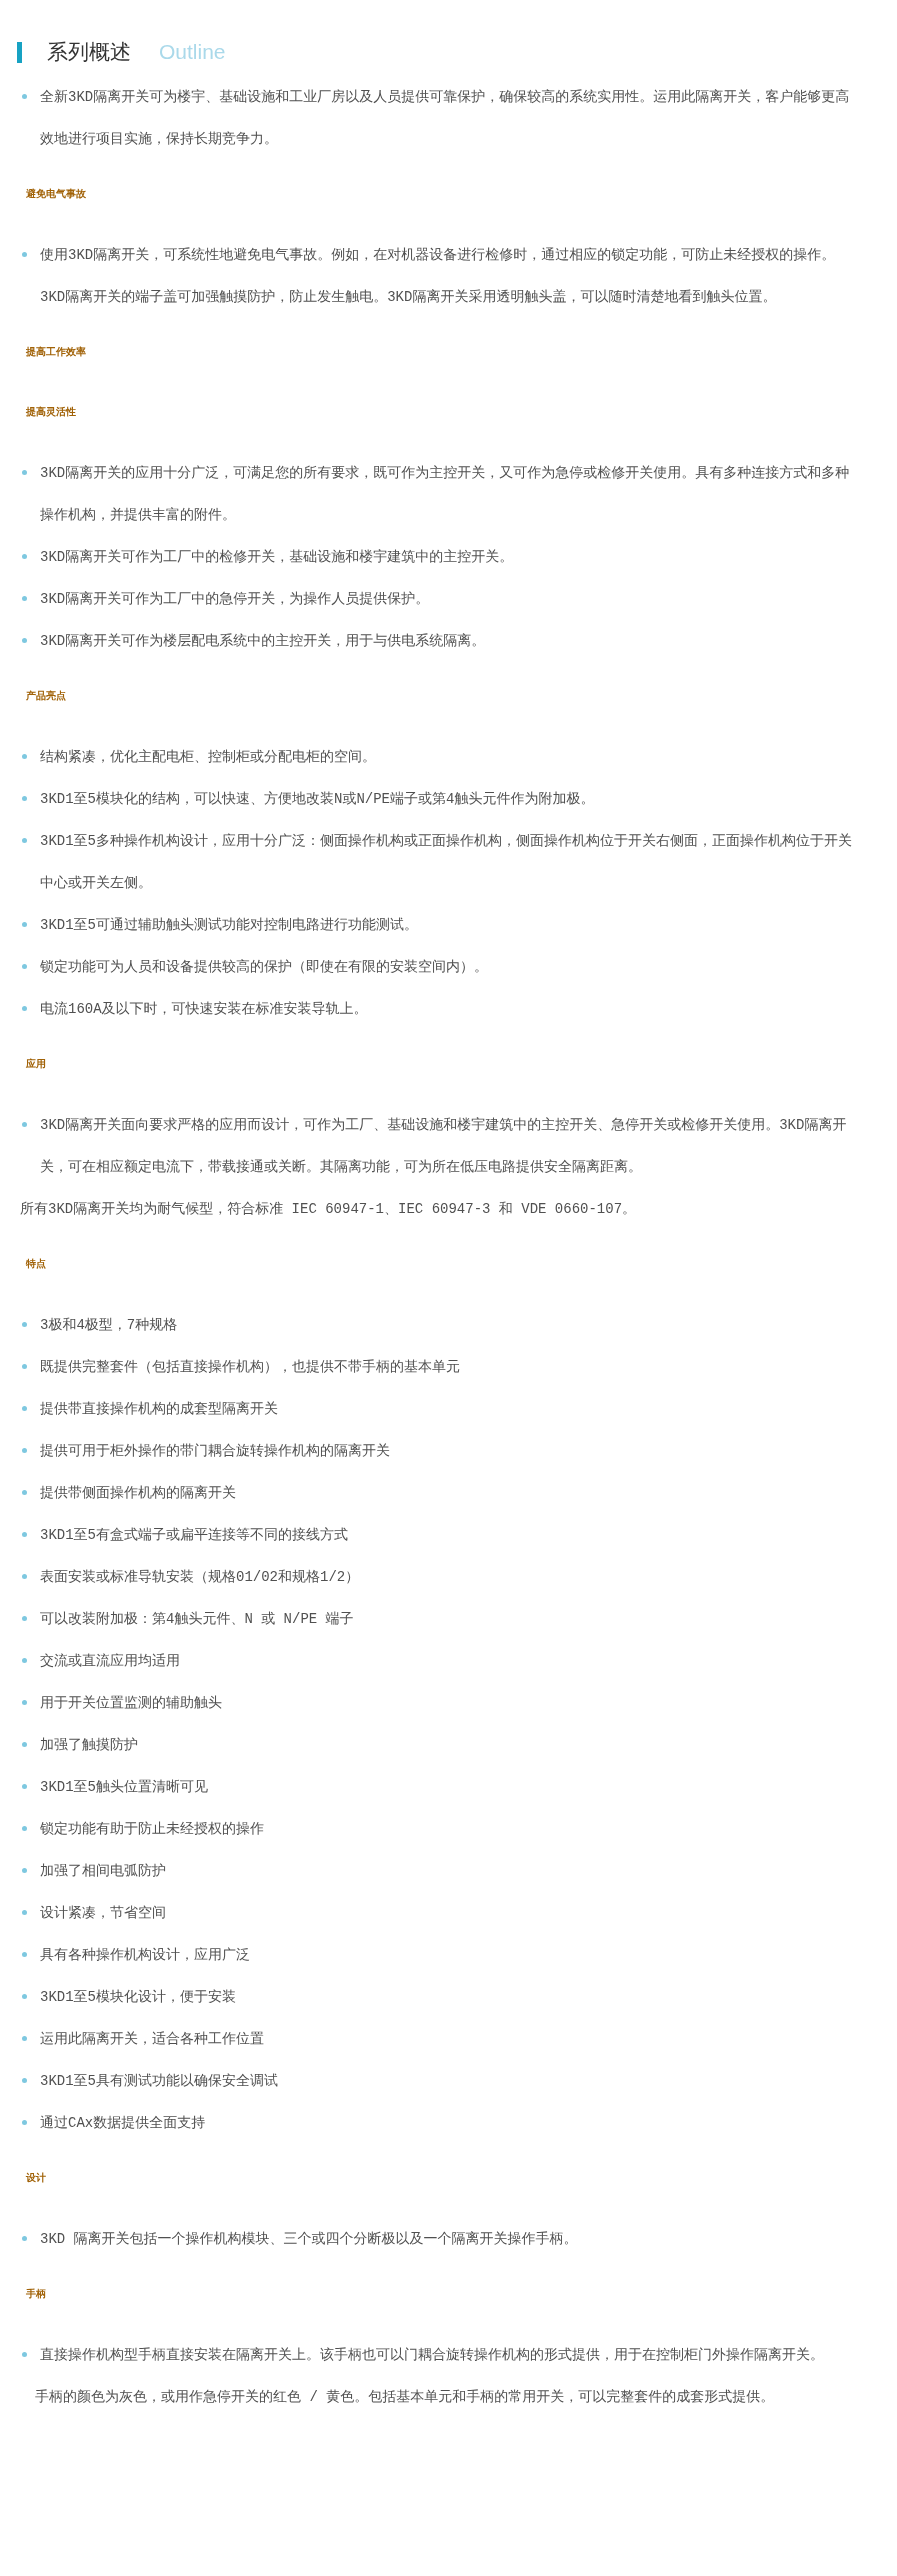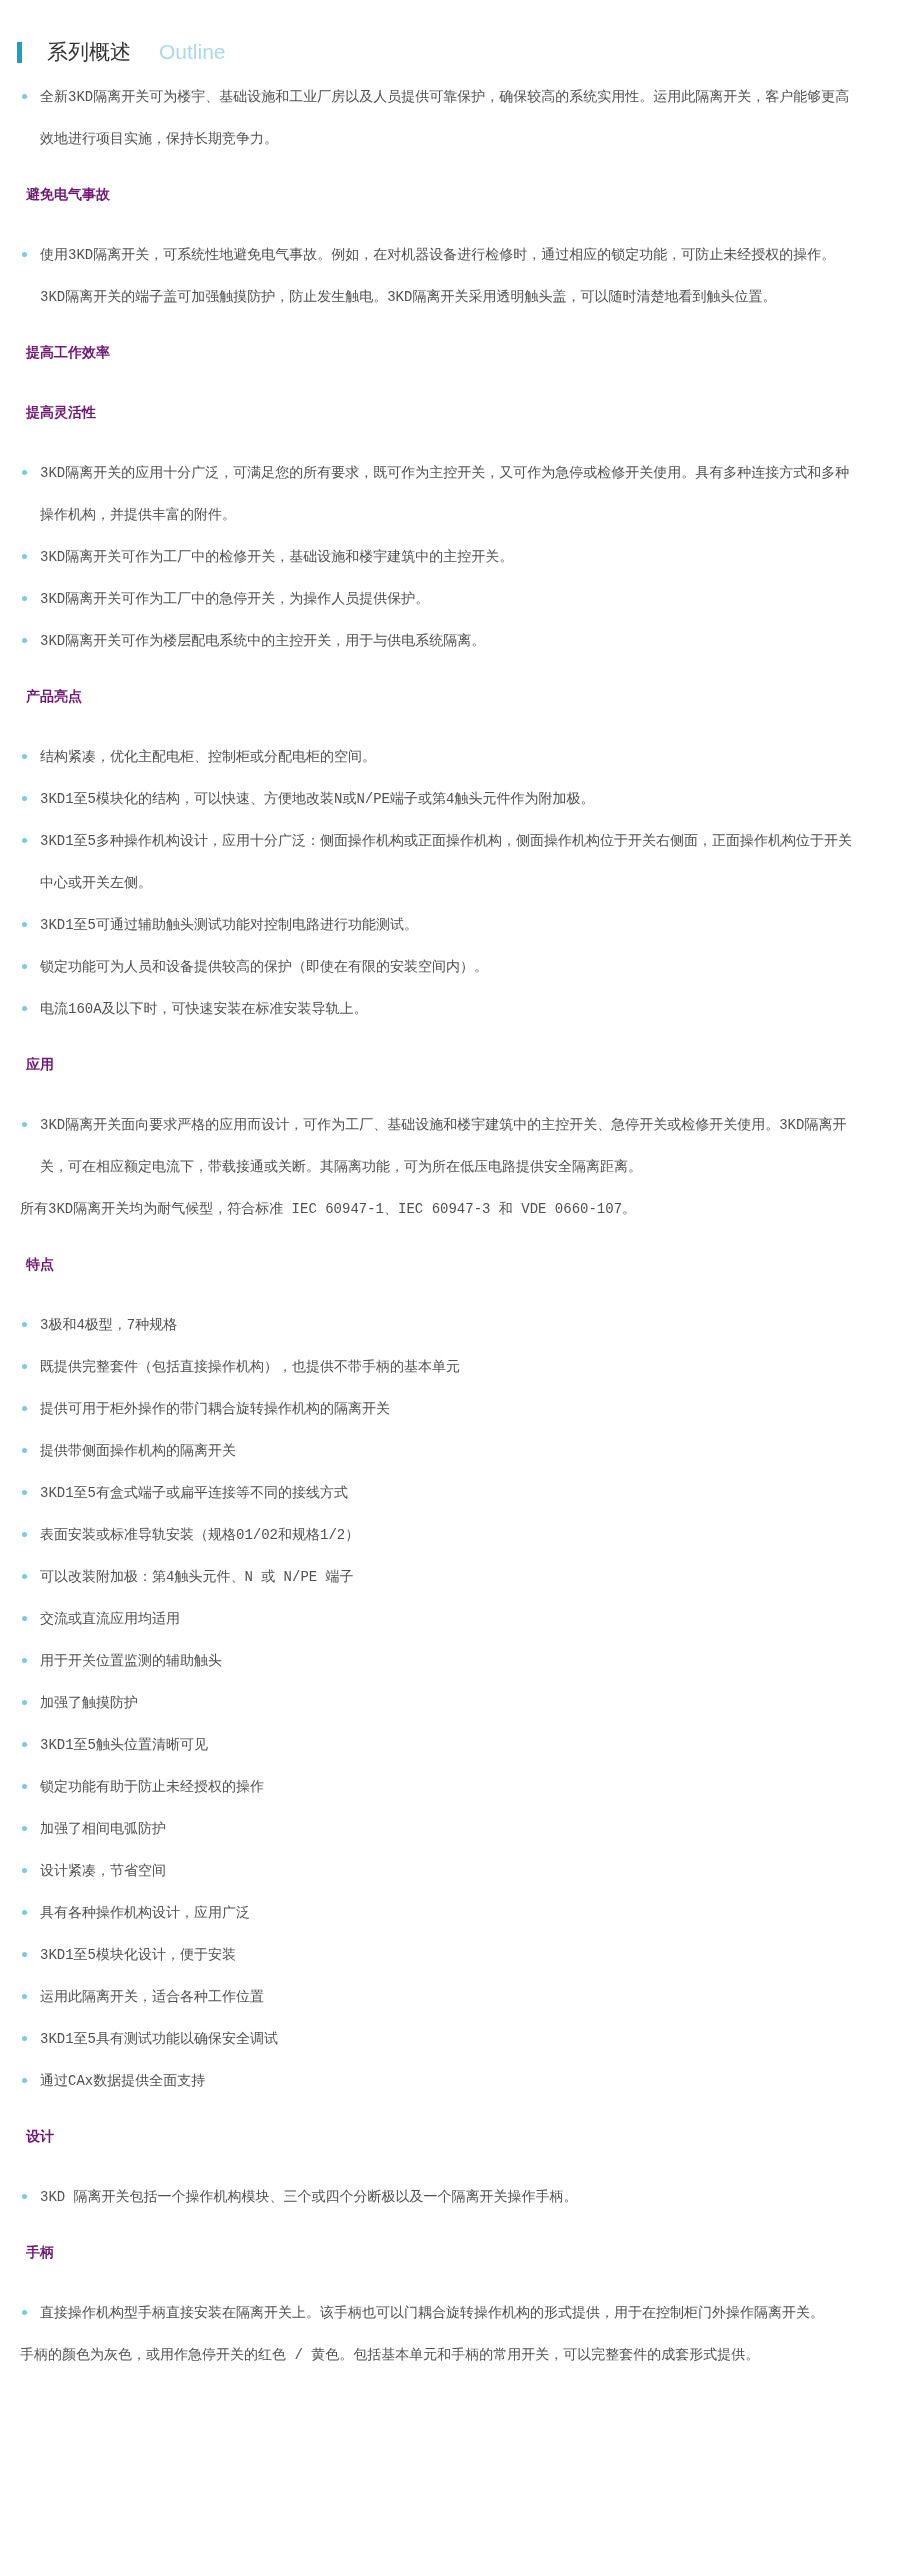--- a/index.html
+++ b/index.html
@@ -33,23 +33,23 @@
     font-size: 21px;
     color: var(--title-en, #aad9ea);
     margin-left: 12px;
   }
   #content {
     margin-top: 10px;
     padding-right: 38px;
     font-family: Liberation Mono, monospace;
   }
   .sec-heading {
-    font-size: 14px;
+    font-size: 10px;
     font-weight: bold;
-    color: #701a75;
+    color: #a16207;
     line-height: 42px;
     margin: 14px 0 18px 26px;
   }
   .bullet-item {
     position: relative;
     padding-left: 40px;
   }
   .bullet-item .dot {
     position: absolute;
     left: 22px;
@@ -66,21 +66,21 @@
     color: #505050;
   }
   .note {
     margin: 0;
     padding-left: 20px;
     font-size: 14px;
     line-height: 42px;
     color: #505050;
   }
   .note.flush {
-    padding-left: 20px;
+    padding-left: 35px;
   }
 </style>
 </head>
 <body>
 
 <div class="page">
   <header class="page-title">
     <span class="accent-bar"></span>
     <span class="title-zh">系列概述</span>
     <span class="title-en">Outline</span>
@@ -148,20 +148,24 @@
       <div class="bullet-item">
     <span class="dot"></span>
     <p class="item-text">3极和4极型，7种规格</p>
   </div>
       <div class="bullet-item">
     <span class="dot"></span>
     <p class="item-text">既提供完整套件（包括直接操作机构），也提供不带手柄的基本单元</p>
   </div>
       <div class="bullet-item">
     <span class="dot"></span>
+    <p class="item-text">提供带直接操作机构的成套型隔离开关</p>
+  </div>
+      <div class="bullet-item">
+    <span class="dot"></span>
     <p class="item-text">提供可用于柜外操作的带门耦合旋转操作机构的隔离开关</p>
   </div>
       <div class="bullet-item">
     <span class="dot"></span>
     <p class="item-text">提供带侧面操作机构的隔离开关</p>
   </div>
       <div class="bullet-item">
     <span class="dot"></span>
     <p class="item-text">3KD1至5有盒式端子或扁平连接等不同的接线方式</p>
   </div>

